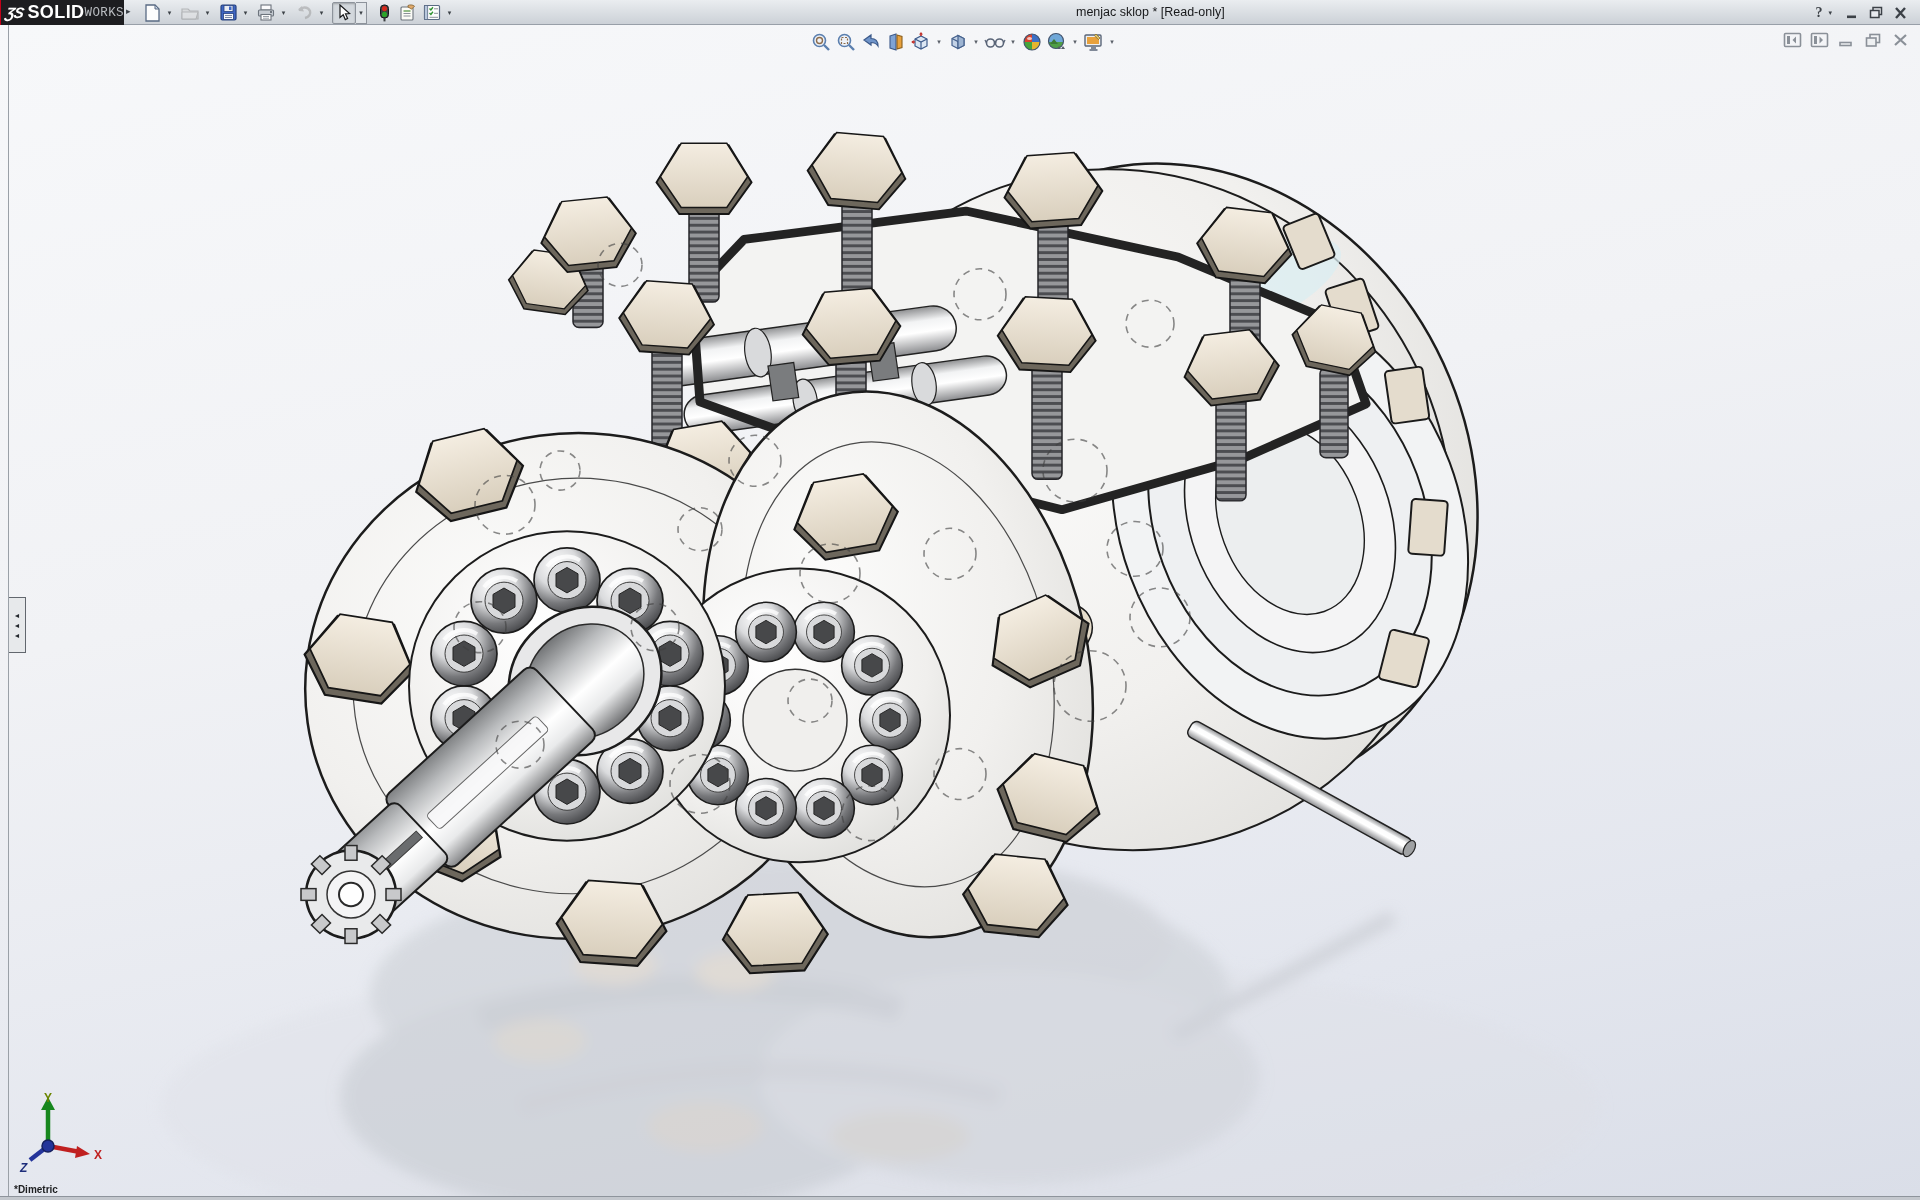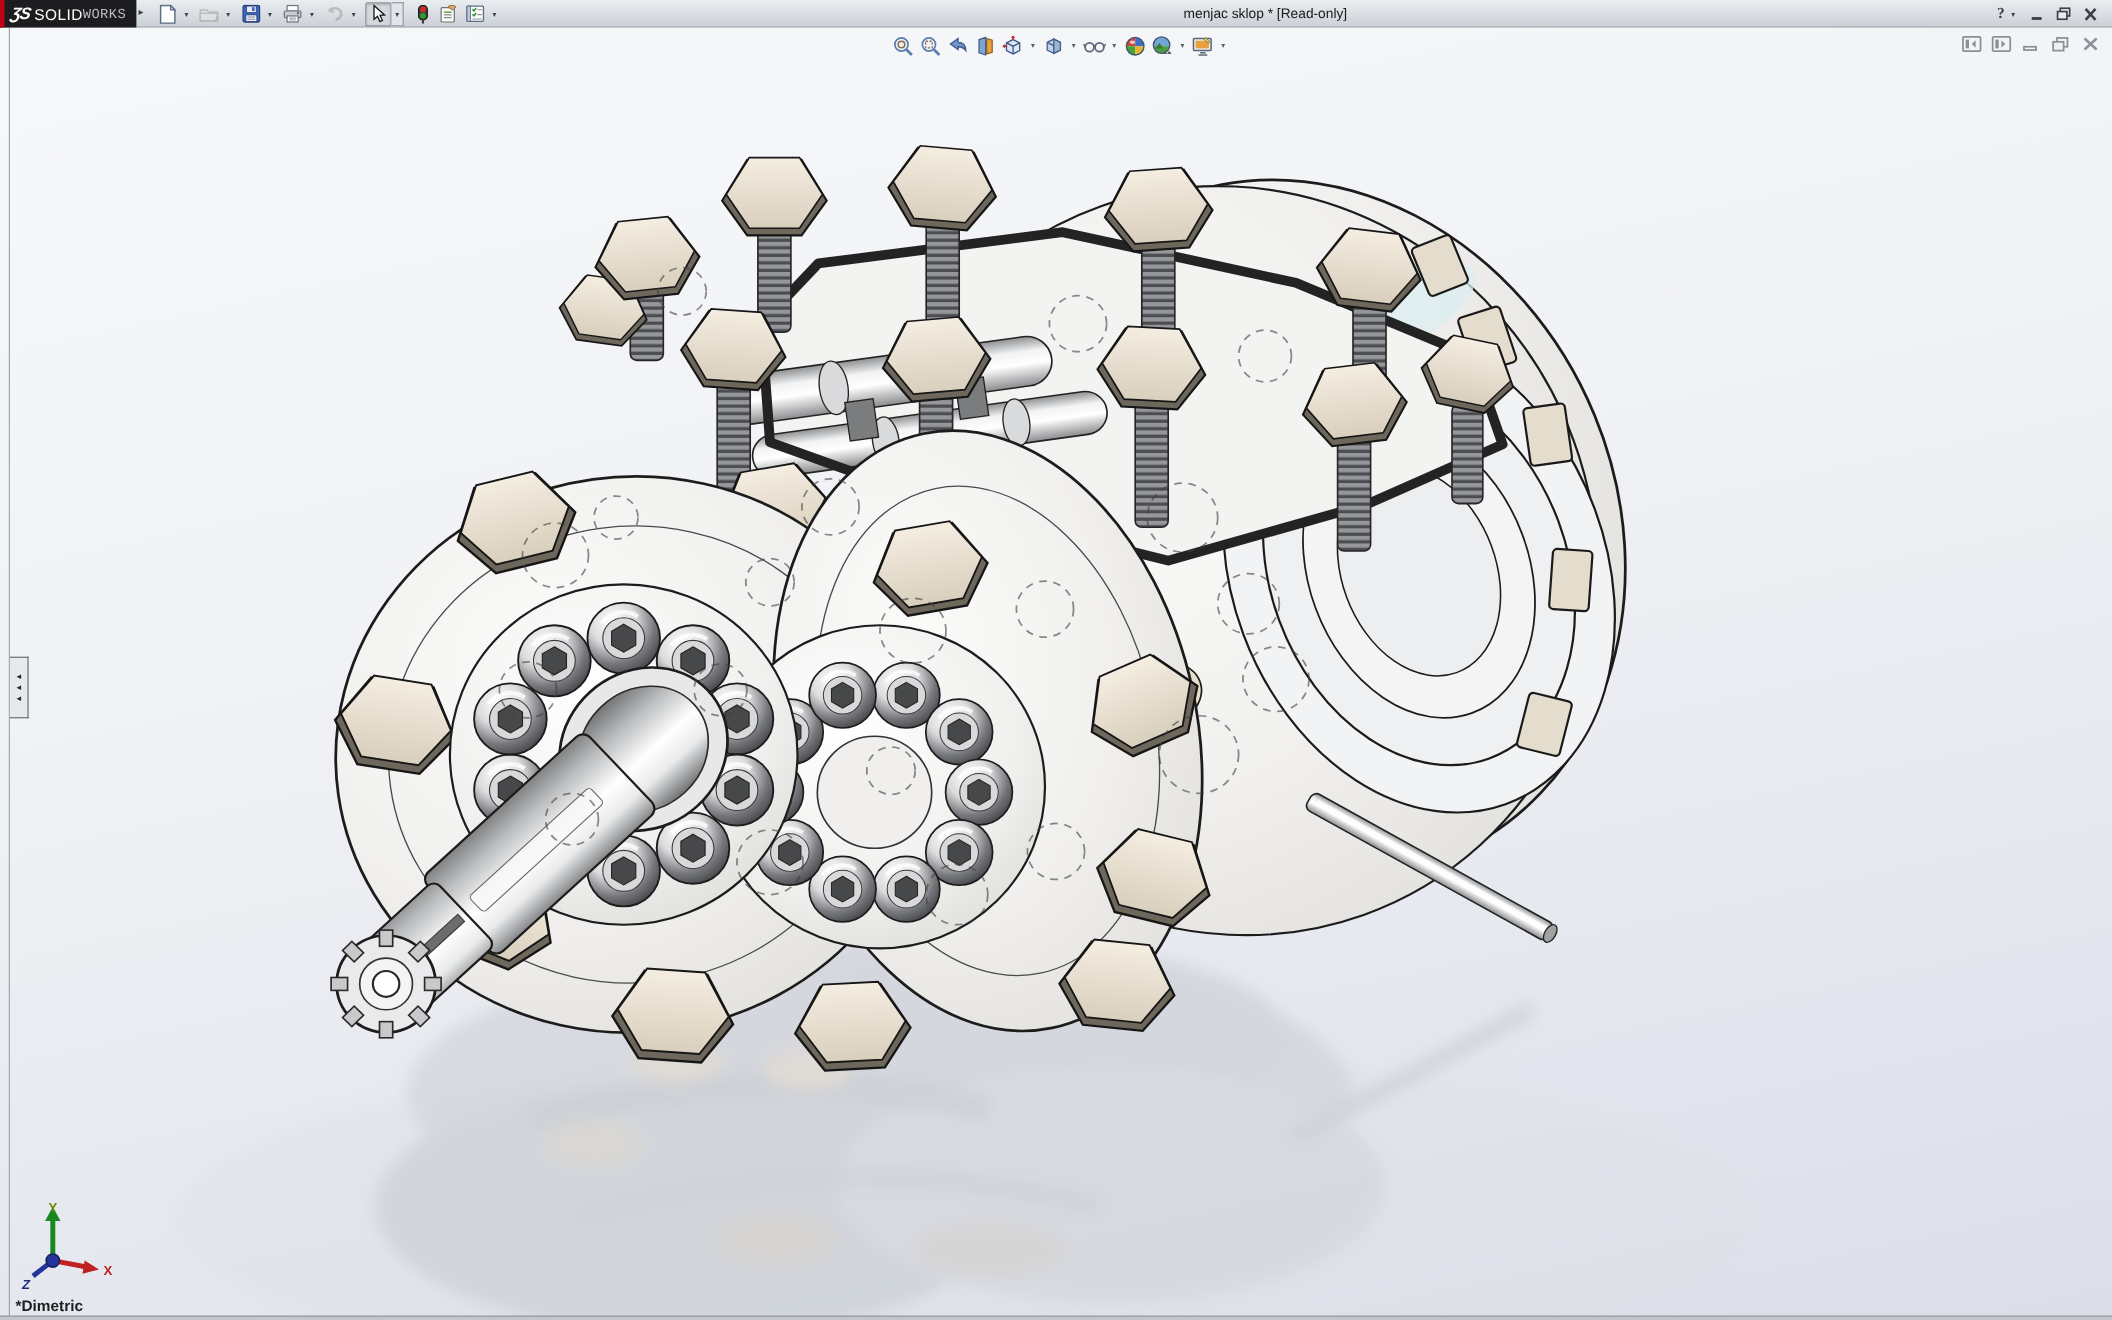--- a/index.html
+++ b/index.html
@@ -7,21 +7,21 @@
     font-family:"Liberation Sans", sans-serif; background:#eceef1; }
 
   
   .titlebar { position:absolute; top:0; left:0; width:1920px; height:25px;
     background:linear-gradient(#eaedf0,#ccd1d7); border-bottom:1px solid #989fa8; z-index:40; }
   .logo { position:absolute; left:0; top:0; height:25px; width:124px; background:#1d1d20;
     display:flex; align-items:center; }
   .logo .redstrip { width:4px; height:25px; background:#c40018; }
   .logo .glyph { color:#fff; font-style:italic; font-weight:bold; font-size:15px; margin:0 4px 0 6px;
     transform:skewX(-12deg); letter-spacing:-1px; }
-  .logo .b1 { color:#ffffff; font-weight:normal; font-size:14px; letter-spacing:.4px;text-align:right; }
+  .logo .b1 { color:#ffffff; font-weight:bold; font-size:18px; letter-spacing:.4px;text-align:right; }
   .logo .b2 { color:#b9bcc0; font-weight:normal; font-size:12.5px; letter-spacing:.4px;font-family:Liberation Mono, monospace; }
   .logo-flyout { position:absolute; left:126px; top:6px; font-size:9px; color:#3a3f46; }
 
   .main-toolbar { position:absolute; left:140px; top:1px; height:23px; display:flex; align-items:center; }
   .tb-btn { width:24px; height:22px; display:flex; align-items:center; justify-content:center; border-radius:2px; }
   .tb-btn.disabled { opacity:.45; filter:grayscale(1); }
   .tb-dd { width:11px; height:22px; display:flex; align-items:center; justify-content:center;
     font-size:7px; color:#3c4147; margin-right:3px; }
   .tb-group-sel { display:flex; margin:0 2px; }
   .tb-btn.pressed { background:#d3d8dd; border:1px solid #8d939b; box-shadow:inset 0 1px 2px rgba(0,0,0,.25); }
@@ -54,21 +54,21 @@
   .dc { width:20px; height:18px; display:flex; align-items:center; justify-content:center; }
 
   
   .panel-tab { position:absolute; left:9px; top:572px; width:17px; height:56px; background:#e7e9eb;
     border:1px solid #62676e; border-left:none; display:flex; flex-direction:column;
     align-items:center; justify-content:center; gap:3px; z-index:25; }
   .panel-tab span { font-size:7px; color:#24282d; line-height:1; }
 
   
   .triad { position:absolute; left:6px; bottom:22px; z-index:20; }
-  .orient-label { position:absolute; left:14px; bottom:5px; font-size:14px; font-weight:600;
+  .orient-label { position:absolute; left:14px; bottom:5px; font-size:10px; font-weight:600;
     color:#1d1e20; z-index:20; }
 </style>
 </head>
 <body>
 
 <header class="titlebar">
   <div class="logo">
     <div class="redstrip"></div>
     <span class="glyph">ƷS</span>
     <span class="b1">SOLID</span>

